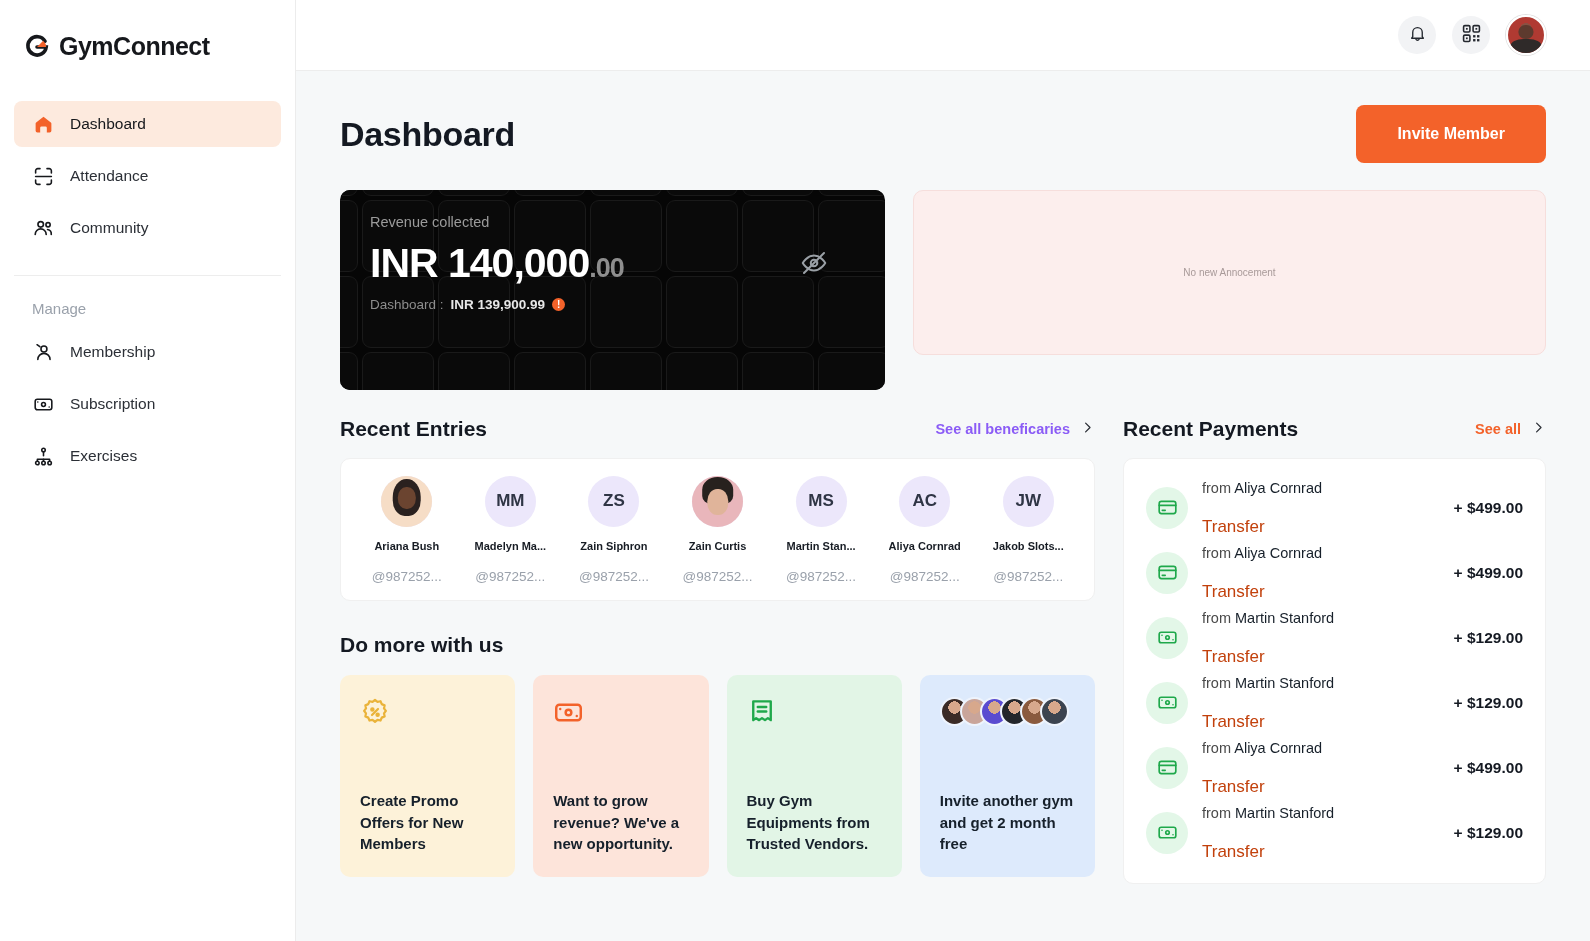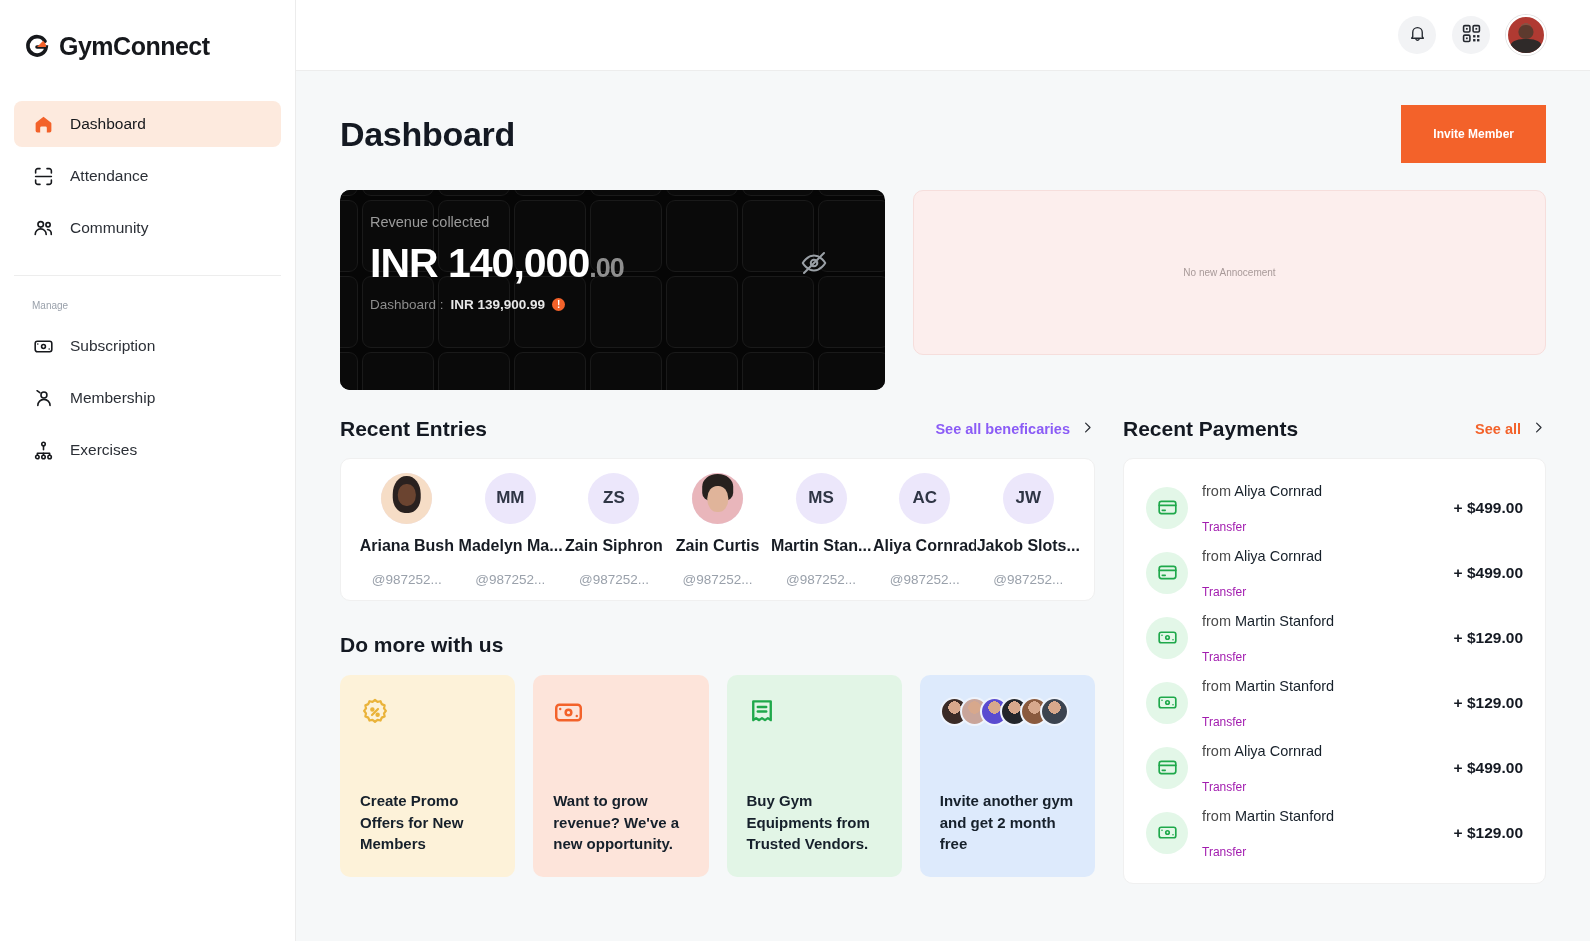--- a/index.html
+++ b/index.html
@@ -29,21 +29,21 @@
     color:#2b2f36; font-size: 15.5px; cursor: pointer;
     margin-bottom: 6px;
   }
   .nav-item .ico { width:22px; height:22px; display:flex; align-items:center; justify-content:center; flex:0 0 22px; }
   .nav-item.active { background:#fdeade; }
   .nav-item.active .lbl { color:#16181c; }
   .lbl { line-height: 1; }
 
   .divider { height:1px; background:#ededed; margin: 18px 14px 0 14px; }
   .section-label {
-    padding: 24px 32px 12px 32px; color:#9aa1ab; font-size: 10px;
+    padding: 24px 32px 12px 32px; color:#9aa1ab; font-size: 15px;
   }
 
   
   .main {
     flex: 1 1 auto; height: 941px; position: relative;
     display:flex; flex-direction:column;
     background:#f6f8f9;
   }
   .topbar {
     height: 71px; flex:0 0 71px; background:#ffffff;
@@ -65,22 +65,22 @@
   .avatar-hdr::before{ content:""; position:absolute; left:50%; top:22%; width:42%; height:40%;
      transform:translateX(-50%); border-radius:45%; background:#5d3a2e; }
   .avatar-hdr::after{ content:""; position:absolute; left:50%; bottom:-6%; width:86%; height:46%;
      transform:translateX(-50%); border-radius:42% 42% 0 0; background:#2f2a29; }
 
   .content { flex:1 1 auto; overflow:hidden; padding: 0 44px; }
 
   .page-head { display:flex; align-items:center; justify-content:space-between; padding-top: 34px; }
   .page-title { font-size: 34px; font-weight:700; color:#141922; letter-spacing:-0.3px; }
   .invite-btn {
-    background:#f3622a; color:#fff; border:none; border-radius:0;
-    font-size: 12px; font-weight:700; padding: 0 32px; height: 58px; cursor:pointer;
+    background:#f3622a; color:#fff; border:none; border-radius:8px;
+    font-size: 16px; font-weight:700; padding: 0 41px; height: 58px; cursor:pointer;
     font-family:"Liberation Sans", sans-serif;
   }
 
   
   .hero-row { display:flex; gap: 28px; margin-top: 27px; }
   .revenue-card {
     width: 545px; height: 200px; border-radius: 10px;
     background:#060606; position:relative; overflow:hidden; flex:0 0 545px;
   }
   .grid-bg { position:absolute; inset:0; }
@@ -121,21 +121,21 @@
     margin-top: 14px; background:#fff; border-radius: 10px;
     height: 143px; border:1px solid #f0f0f0;
     display:flex; align-items:center; padding: 0 14px;
   }
   .entry { flex:1 1 0; display:flex; flex-direction:column; align-items:center; gap:13px; min-width:0; cursor:pointer;}
   .entry .av {
     width: 51px; height: 51px; border-radius:50%; background:#ece7fb;
     display:flex; align-items:center; justify-content:center;
     font-size: 17px; font-weight:700; color:#2f3545; overflow:hidden; position:relative;
   }
-  .entry .nm { font-size: 16px; font-weight:700; color:#171c24;
+  .entry .nm { font-size: 11px; font-weight:700; color:#171c24;
      max-width: 100%; white-space:nowrap; overflow:hidden; text-overflow:clip; }
   .entry .hd { margin-top: 4px; font-size: 13.5px; color:#9aa1ab; white-space:nowrap; }
 
   
   .ph { width:100%; height:100%; position:absolute; inset:0; }
   .ph.p1 { background:#f6ddc6; }
   .ph.p1::before{content:"";position:absolute;left:50%;top:6%;width:56%;height:74%;transform:translateX(-50%);
      border-radius:48% 48% 42% 42%;background:#2a211f;}
   .ph.p1::after{content:"";position:absolute;left:50%;top:22%;width:36%;height:44%;transform:translateX(-50%);
      border-radius:46%;background:#6b4430;}
@@ -170,21 +170,21 @@
     padding: 16px 22px 18px 22px;
   }
   .pay-row { display:flex; align-items:center; gap: 14px; height: 65px; cursor:pointer; }
   .pay-ico {
     width: 42px; height: 42px; border-radius:50%; background:#e3f7e8; flex:0 0 42px;
     display:flex; align-items:center; justify-content:center;
   }
   .pay-mid { flex:1 1 auto; min-width:0; }
   .pay-name { font-size: 14.5px; color:#4a4a4a; }
   .pay-name b { color:#17202a; font-weight:400; }
-  .pay-sub { font-size: 12px; color:#a21caf; margin-top: 20px; }
+  .pay-sub { font-size: 17px; color:#c2410c; margin-top: 20px; }
   .pay-amt { font-size: 15.5px; font-weight:700; color:#141922; white-space:nowrap;margin-left:37px; }
 </style>
 </head>
 <body>
 
 <div class="app">
 
   <aside class="sidebar">
     <div class="logo-row">
       <span class="logo-mark">
@@ -233,38 +233,38 @@
       </div>
     </nav>
 
     <div class="divider"></div>
     <div class="section-label">Manage</div>
 
     <nav class="nav" style="margin-top:0">
       <div class="nav-item">
         <span class="ico">
           <svg width="21" height="21" viewBox="0 0 24 24" fill="none" stroke="#16181c" stroke-width="1.8" stroke-linecap="round" stroke-linejoin="round">
+            <circle cx="12.5" cy="8" r="3.4"></circle>
+              <path d="M5.5 20a7 7 0 0 1 14 0"></path>
+              <path d="M7.8 5.4 4.6 3.1"></path>
+          </svg>
+        </span>
+        <span class="lbl">Membership</span>
+      </div>
+
+      <div class="nav-item">
+        <span class="ico">
+          <svg width="21" height="21" viewBox="0 0 24 24" fill="none" stroke="#16181c" stroke-width="1.8" stroke-linecap="round" stroke-linejoin="round">
             <rect x="2.5" y="6" width="19" height="12" rx="2.5"></rect>
               <circle cx="12" cy="12" r="2.2"></circle>
             <path d="M5.5 9.2v.01"></path>
               <path d="M18.5 14.8v.01"></path>
           </svg>
         </span>
         <span class="lbl">Subscription</span>
-      </div>
-
-      <div class="nav-item">
-        <span class="ico">
-          <svg width="21" height="21" viewBox="0 0 24 24" fill="none" stroke="#16181c" stroke-width="1.8" stroke-linecap="round" stroke-linejoin="round">
-            <circle cx="12.5" cy="8" r="3.4"></circle>
-              <path d="M5.5 20a7 7 0 0 1 14 0"></path>
-              <path d="M7.8 5.4 4.6 3.1"></path>
-          </svg>
-        </span>
-        <span class="lbl">Membership</span>
       </div>
 
       <div class="nav-item">
         <span class="ico">
           <svg width="21" height="21" viewBox="0 0 24 24" fill="none" stroke="#16181c" stroke-width="1.8" stroke-linecap="round" stroke-linejoin="round">
             <circle cx="12" cy="4.6" r="2"></circle>
               <circle cx="5" cy="19.4" r="2"></circle>
               <circle cx="12" cy="19.4" r="2"></circle>
               <circle cx="19" cy="19.4" r="2"></circle>
             <path d="M12 6.6v4.6"></path>

